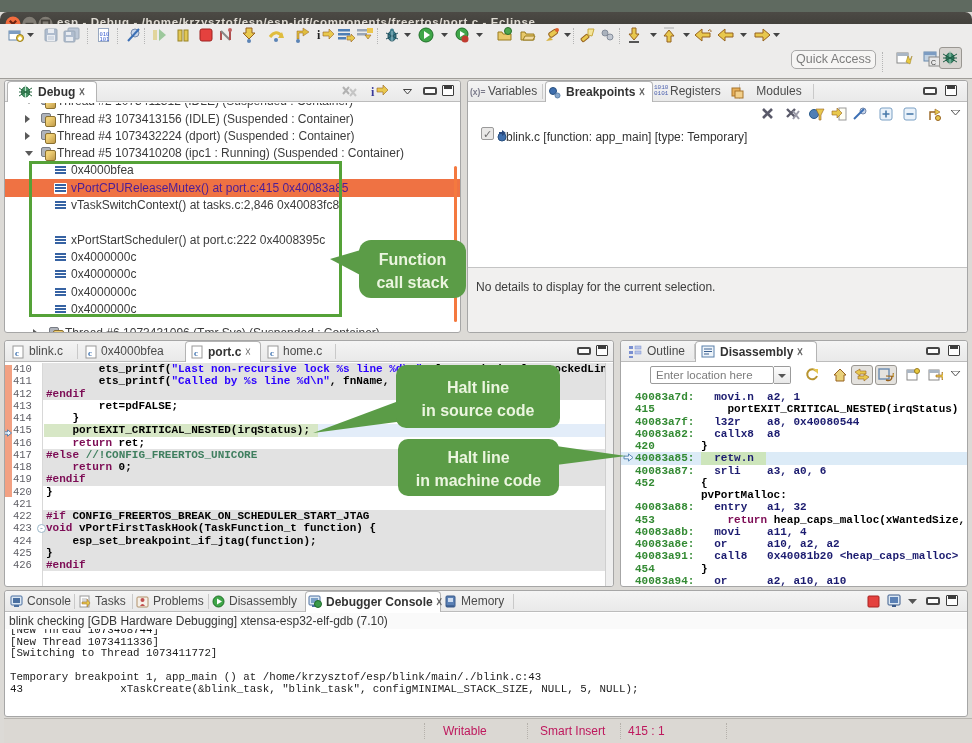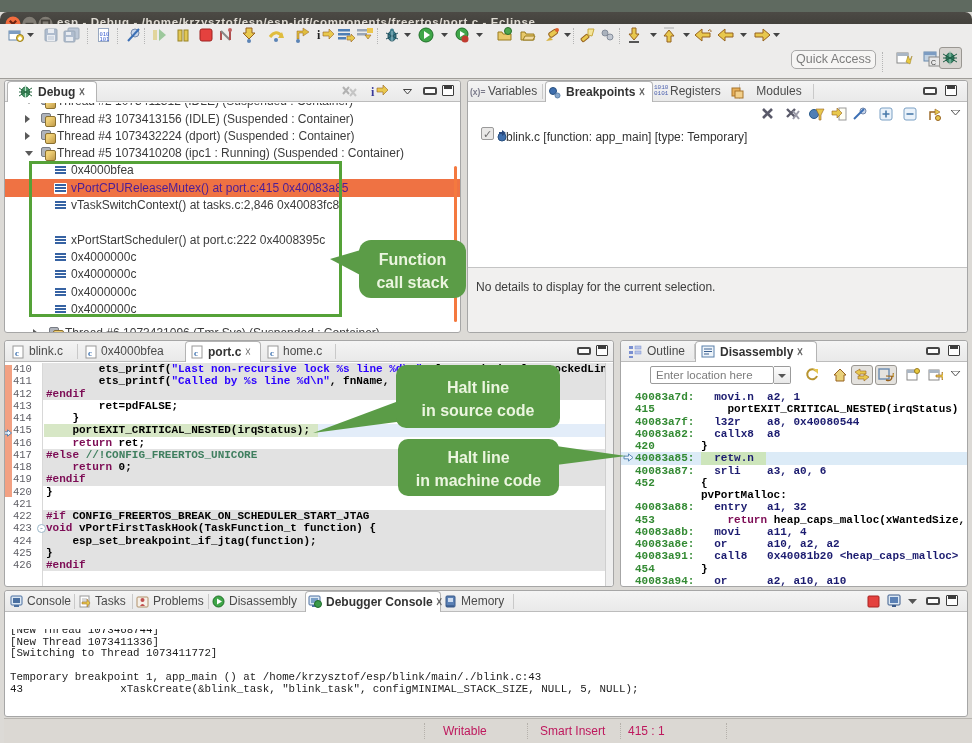--- a/index.html
+++ b/index.html
@@ -649,20 +649,23 @@
         <rect x="3" y="3" width="7" height="5" fill="#7aa0c8"></rect>
         <rect x="4" y="10" width="5" height="2" fill="#4a6fa0"></rect>
         <circle cx="10" cy="9" r="3.5" fill="#3a9a4a" stroke="#1e6a2a"></circle>
       </svg>
     <svg style="position:absolute; left:439px; top:4px;" width="13" height="13">
         <rect x="2" y="1" width="9" height="11" rx="1" fill="#5a80b5" stroke="#3a5a8a"></rect>
         <rect x="4" y="3" width="5" height="4" fill="#cddcf0"></rect>
         <path d="M3 12 L3 10 M5 12 L5 10 M7 12 L7 10 M9 12 L9 10" stroke="#2a4a7a"></path>
       </svg>
   </div>
+  <div style="position:absolute; left:0; top:22px; right:0; height:16px; background:#fafafa; font-size:12px; color:#363636;">
+    <span style="position:absolute; left:4px; top:1px;">blink checking [GDB Hardware Debugging] xtensa-esp32-elf-gdb (7.10)</span>
+  </div>
   <div id="consolebody" style="position:absolute; left:0; top:38px; right:0; bottom:0; overflow:hidden; font-family:'Liberation Mono',monospace; font-size:10.8px; line-height:11.7px; color:#1a1a1a; border-radius:0 0 3px 3px;">
     <div style="position:absolute; left:5px; top:-4px; white-space:pre;">[New Thread 1073468744]
 [New Thread 1073411336]
 [Switching to Thread 1073411772]
 
 Temporary breakpoint 1, app_main () at /home/krzysztof/esp/blink/main/./blink.c:43
 43               xTaskCreate(&amp;blink_task, "blink_task", configMINIMAL_STACK_SIZE, NULL, 5, NULL);</div>
   </div>
 </div>
 

